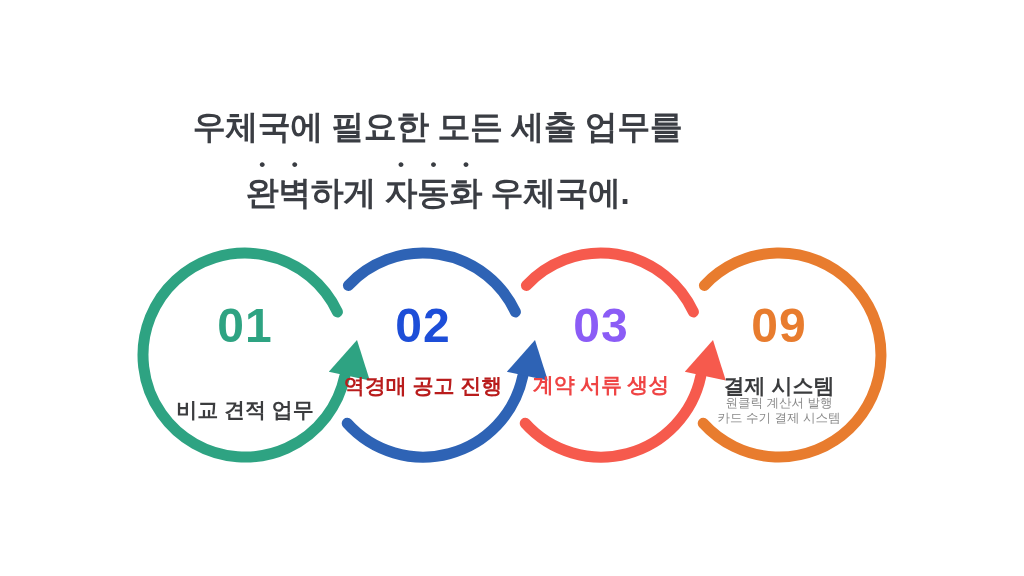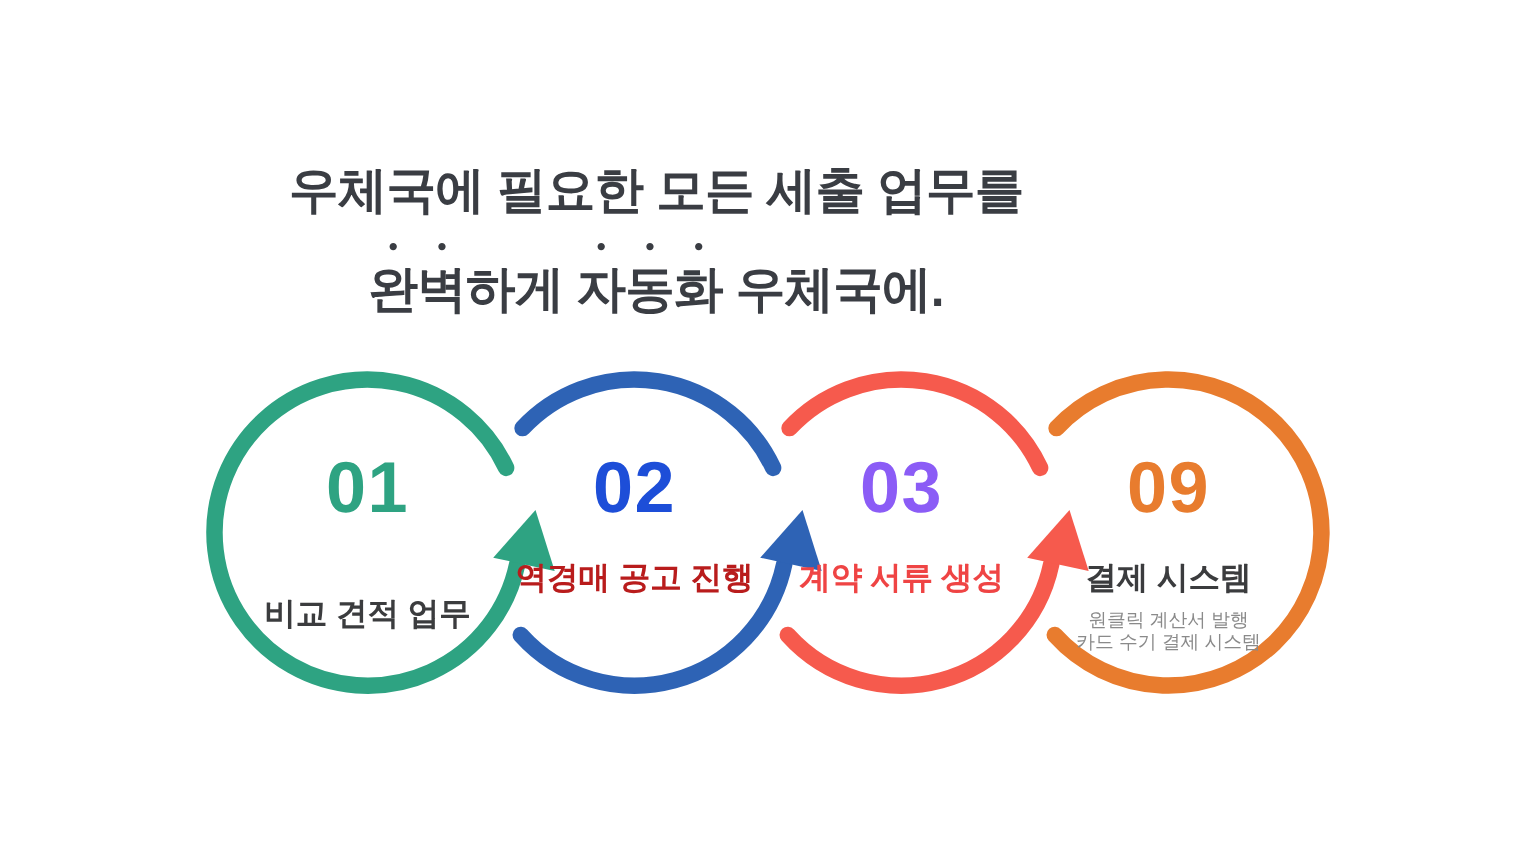--- a/index.html
+++ b/index.html
@@ -59,21 +59,21 @@
     line-height: 48px;
     letter-spacing: 1px;
   }
   .step-label {
     margin-top: 26px;
     font-size: 21px;
     font-weight: 700;
     line-height: 19px;
   }
   .step-sublines {
-    margin-top: 11px;
+    margin-top: 1px;
     font-size: 12.5px;
     font-weight: 400;
     line-height: 15px;
   }
   .pos-step-1 { left: 143px; gap: 24px; }
   .pos-step-2 { left: 321px; }
   .pos-step-3 { left: 499px; }
   .pos-step-4 { left: 677px; }
 </style>
 </head>

